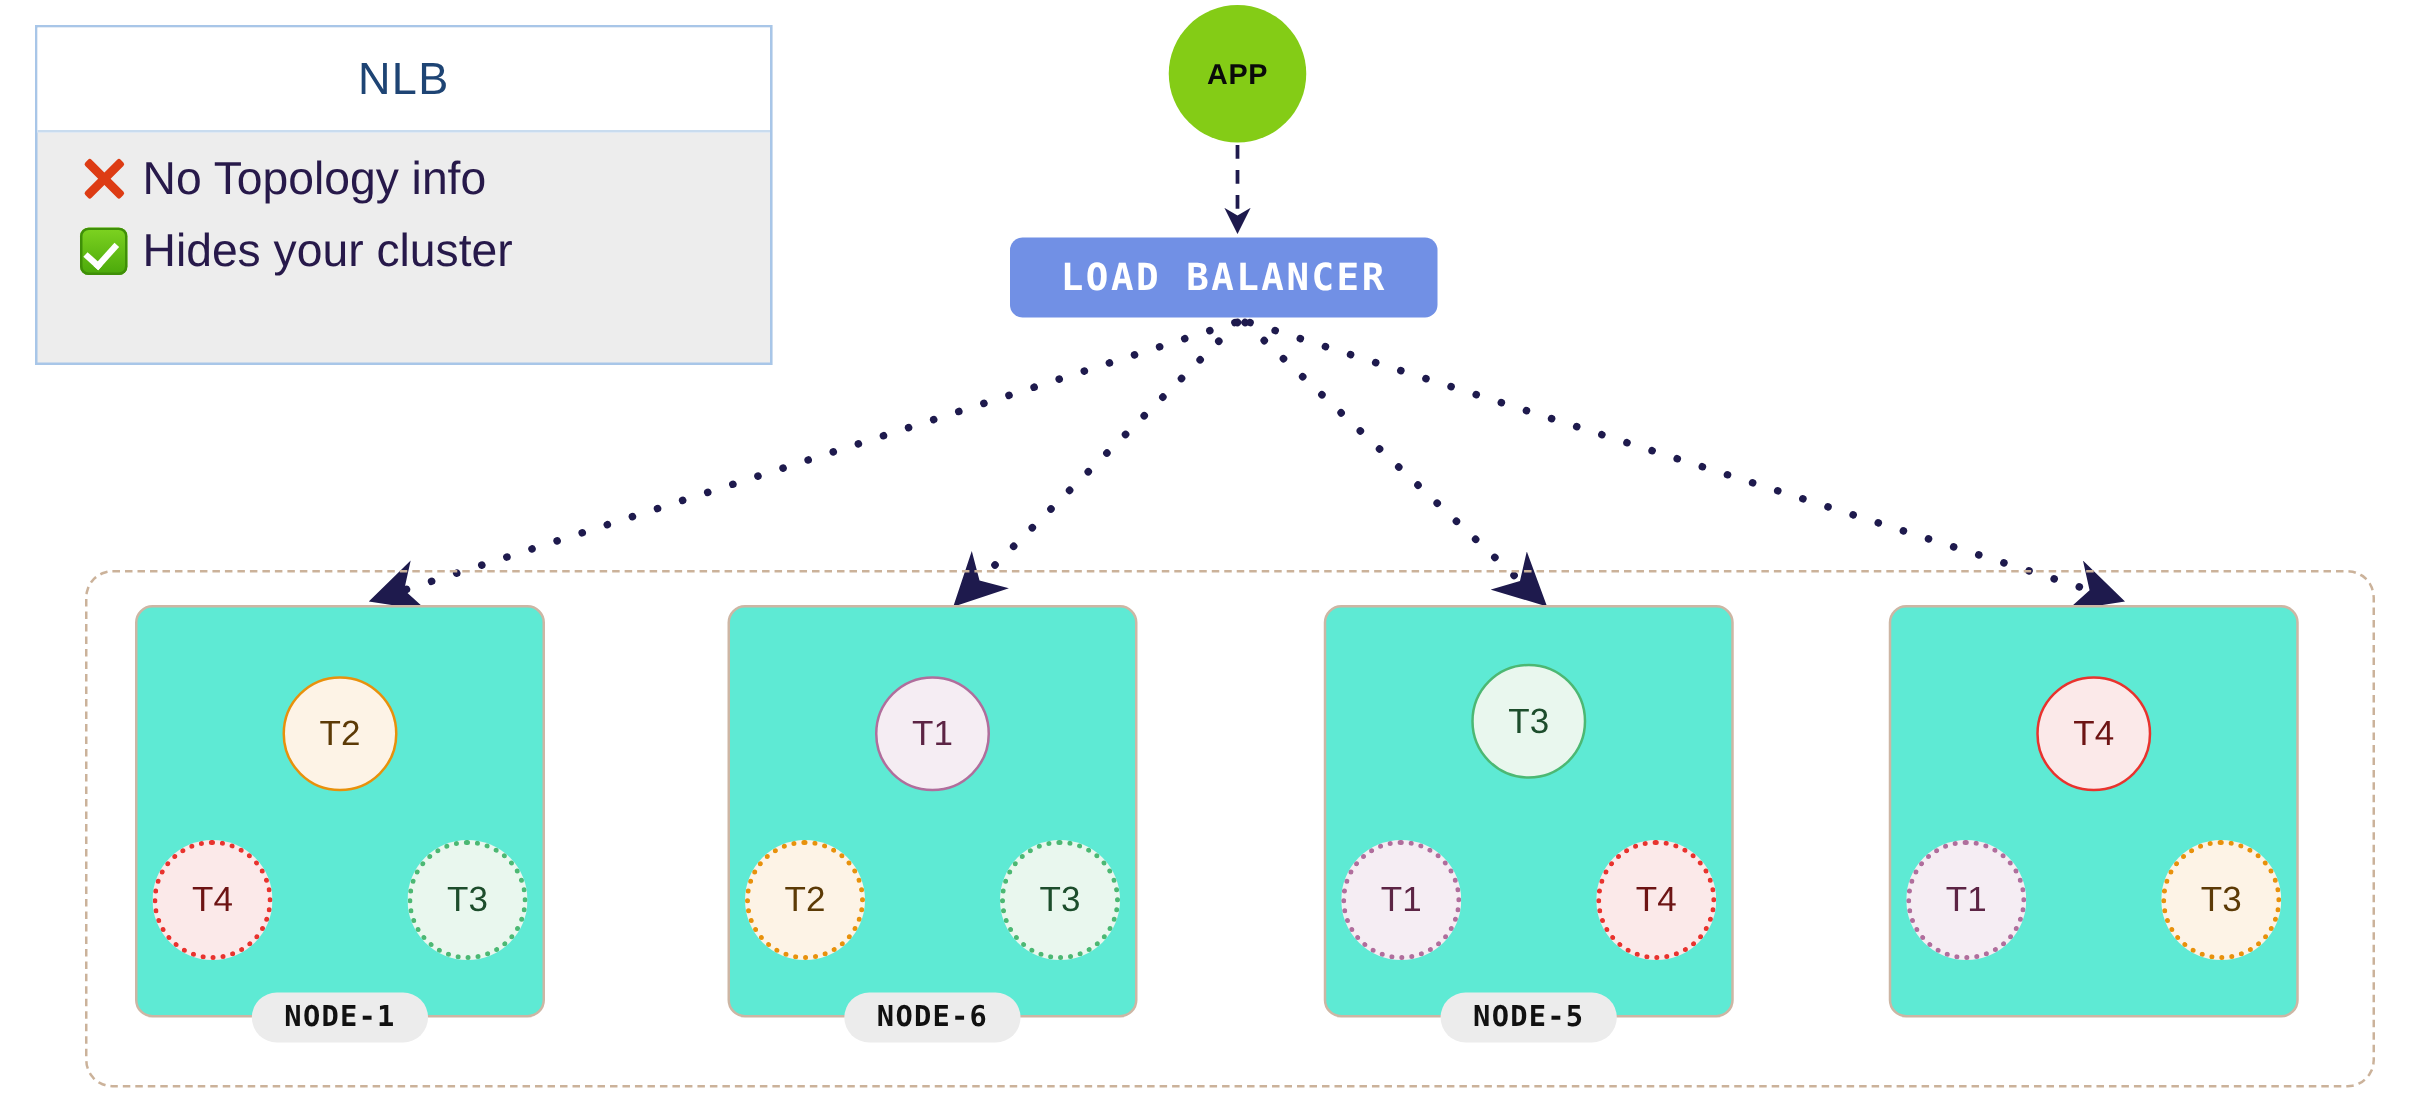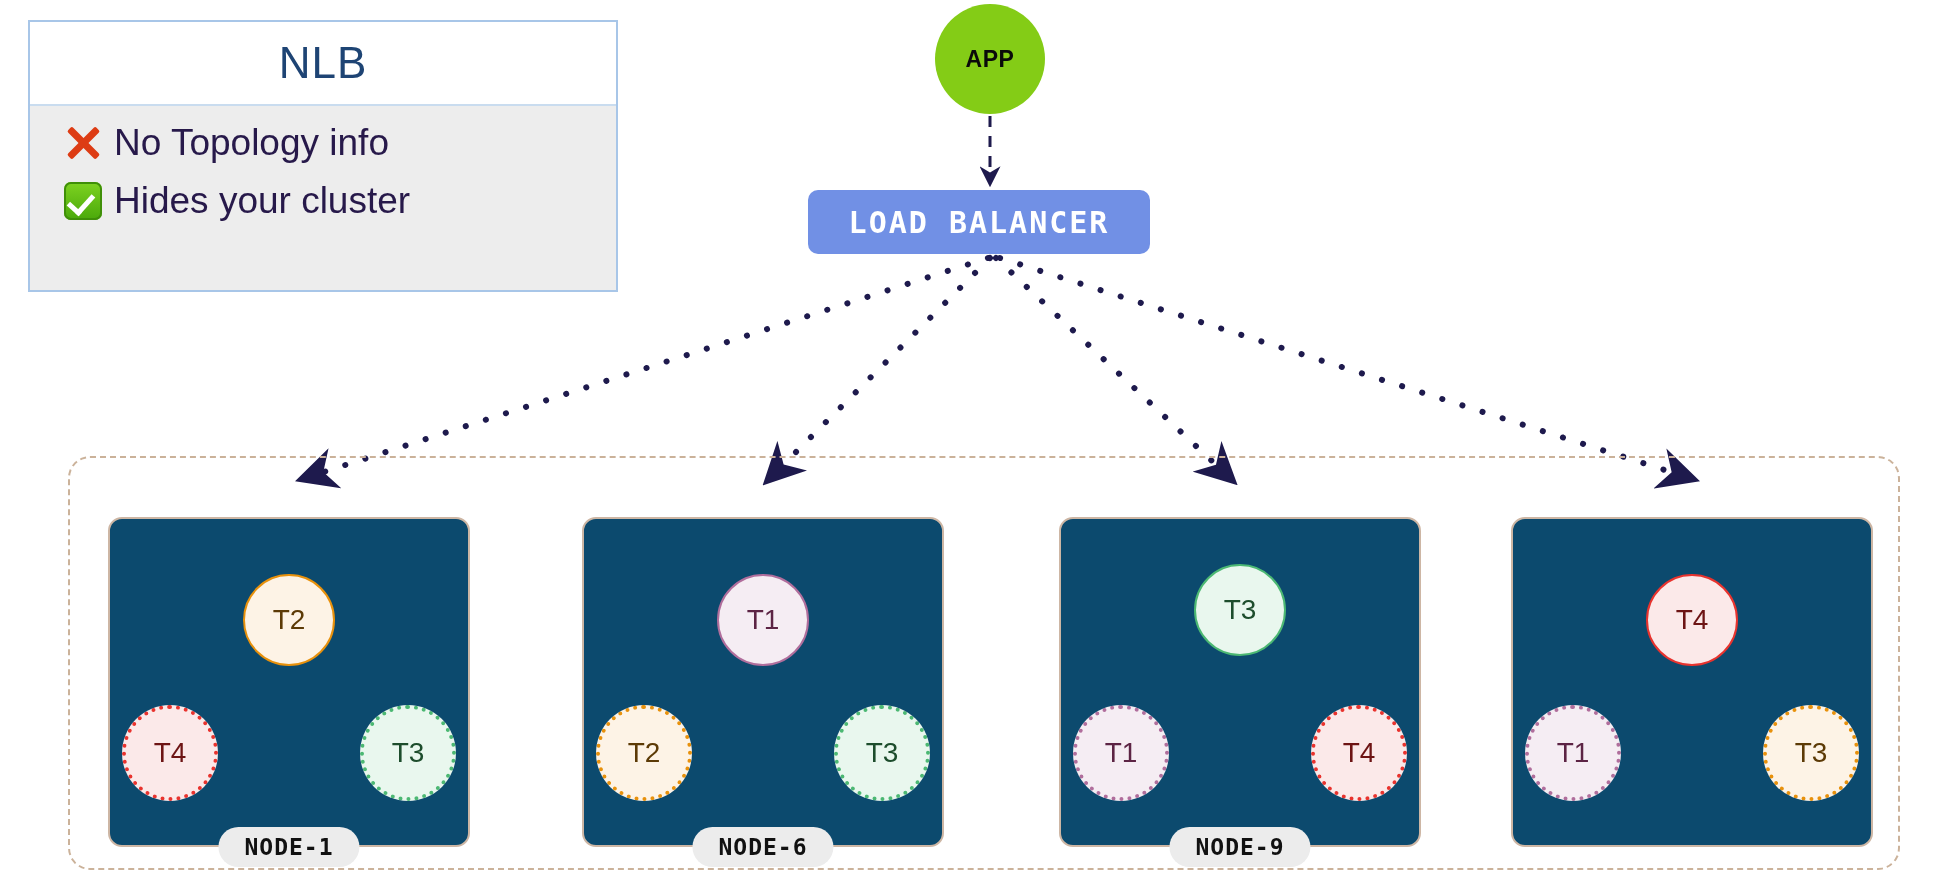--- a/index.html
+++ b/index.html
@@ -13,21 +13,21 @@
 
   
   #nlb-box{
     position:absolute;left:28px;top:20px;width:590px;height:272px;
     border:2px solid #a8c6e8;background:#ededed;box-sizing:border-box;
   }
   #nlb-header{
     height:84px;background:#ffffff;border-bottom:2px solid #c9dcef;
     display:flex;align-items:center;justify-content:center;box-sizing:border-box;
   }
-  #nlb-title{font-size:44px;color:#1e4474;letter-spacing:1px;line-height:1;}
+  #nlb-title{font-size:36px;color:#1e4474;letter-spacing:1px;line-height:1;}
   #nlb-list{padding:8px 0 0 22px;}
   .nlb-row{display:flex;align-items:center;height:58px;}
   .nlb-ic{width:62px;flex:0 0 62px;display:flex;align-items:center;justify-content:center;}
   .nlb-txt{font-size:37px;color:#27194a;white-space:nowrap;}
   .check-ic{
     width:38px;height:38px;border-radius:7px;
     background:linear-gradient(180deg,#7ed321 0%,#4aa80a 100%);
     position:relative;box-shadow:inset 0 0 0 2px #3f8f08;
   }
   .check-ic:after{
@@ -58,23 +58,23 @@
     font-family:"DejaVu Sans Mono","Liberation Mono",monospace;
     font-size:30px;font-weight:bold;color:#ffffff;letter-spacing:2px;
   }
 
   
   #cluster{
     position:absolute;left:68px;top:456px;width:1832px;height:414px;
     border:2px dashed #cbb29a;border-radius:22px;box-sizing:border-box;
   }
   .node-box{
-    position:absolute;top:484px;width:362px;height:330px;
+    position:absolute;top:484px;width:328px;height:330px;
     border:2px solid #cdb6a4;border-radius:14px;
-    background:#0c4a6e;box-sizing:border-box;margin-top:33px;
+    background:#5eead4;box-sizing:border-box;
   }
   #node-1{left:108px;}  #node-2{left:582px;}
   #node-3{left:1059px;} #node-4{left:1511px;}
 
   .node-pill{
     position:absolute;bottom:-22px;left:50%;transform:translateX(-50%);
     background:#ececec;border-radius:22px;padding:7px 26px;
     font-family:"DejaVu Sans Mono","Liberation Mono",monospace;
     font-size:23px;font-weight:bold;color:#111111;letter-spacing:1px;white-space:nowrap;
   }
@@ -163,21 +163,21 @@
     <div class="pod solid top c-purple">T1</div>
     <div class="pod ghost bl c-orange">T2</div>
     <div class="pod ghost br c-green">T3</div>
     <div class="node-pill">NODE-6</div>
   </div>
 
   <div class="node-box" id="node-3">
     <div class="pod solid top raised c-green">T3</div>
     <div class="pod ghost bl c-purple">T1</div>
     <div class="pod ghost br c-red">T4</div>
-    <div class="node-pill">NODE-9</div>
+    <div class="node-pill">NODE-5</div>
   </div>
 
   <div class="node-box" id="node-4">
     <div class="pod solid top c-red">T4</div>
     <div class="pod ghost bl c-purple">T1</div>
     <div class="pod ghost br c-orange">T3</div>
   </div>
 
 </div>
 

